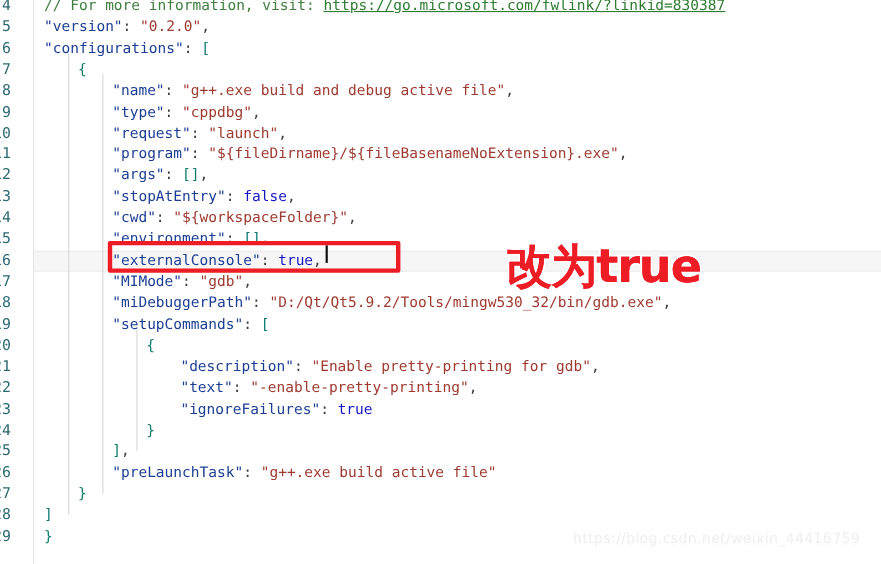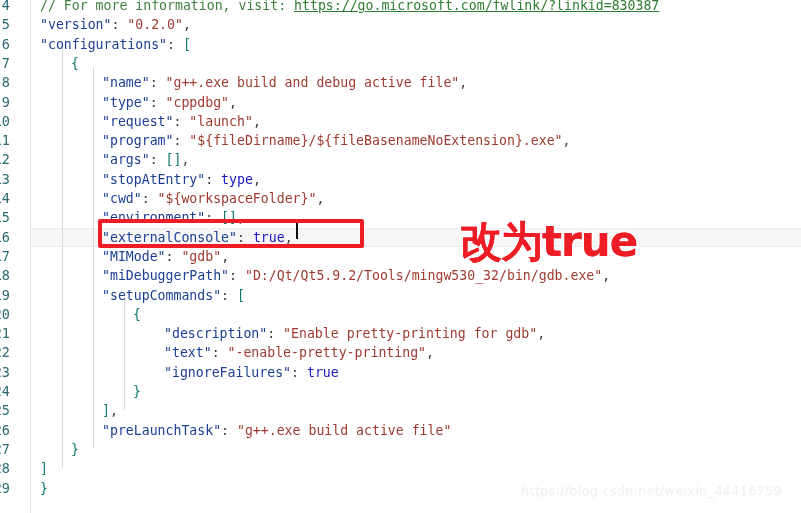--- a/index.html
+++ b/index.html
@@ -148,21 +148,21 @@
   <div class="code" id="codebody">
       <div class="line" style="top: -4px; padding-left: 40px; box-sizing: border-box;"><span class="txt cm">// For more information, visit: </span><span class="txt lnk">https://go.microsoft.com/fwlink/?linkid=830387</span></div>
       <div class="line" style="top: 15.3px; padding-left: 40px; box-sizing: border-box;"><span class="txt k">"version"</span><span class="txt p">: </span><span class="txt s">"0.2.0"</span><span class="txt p">,</span></div>
       <div class="line" style="top: 34.6px; padding-left: 40px; box-sizing: border-box;"><span class="txt k">"configurations"</span><span class="txt p">: </span><span class="txt br">[</span></div>
       <div class="line" style="top: 53.9px; padding-left: 71px; box-sizing: border-box;"><span class="txt br">{</span></div>
       <div class="line" style="top: 73.2px; padding-left: 102px; box-sizing: border-box;"><span class="txt k">"name"</span><span class="txt p">: </span><span class="txt s">"g++.exe build and debug active file"</span><span class="txt p">,</span></div>
       <div class="line" style="top: 92.5px; padding-left: 102px; box-sizing: border-box;"><span class="txt k">"type"</span><span class="txt p">: </span><span class="txt s">"cppdbg"</span><span class="txt p">,</span></div>
       <div class="line" style="top: 111.8px; padding-left: 102px; box-sizing: border-box;"><span class="txt k">"request"</span><span class="txt p">: </span><span class="txt s">"launch"</span><span class="txt p">,</span></div>
       <div class="line" style="top: 131.1px; padding-left: 102px; box-sizing: border-box;"><span class="txt k">"program"</span><span class="txt p">: </span><span class="txt s">"${fileDirname}/${fileBasenameNoExtension}.exe"</span><span class="txt p">,</span></div>
       <div class="line" style="top: 150.4px; padding-left: 102px; box-sizing: border-box;"><span class="txt k">"args"</span><span class="txt p">: </span><span class="txt br">[]</span><span class="txt p">,</span></div>
-      <div class="line" style="top: 169.7px; padding-left: 102px; box-sizing: border-box;"><span class="txt k">"stopAtEntry"</span><span class="txt p">: </span><span class="txt b">type</span><span class="txt p">,</span></div>
+      <div class="line" style="top: 169.7px; padding-left: 102px; box-sizing: border-box;"><span class="txt k">"stopAtEntry"</span><span class="txt p">: </span><span class="txt b">false</span><span class="txt p">,</span></div>
       <div class="line" style="top: 189px; padding-left: 102px; box-sizing: border-box;"><span class="txt k">"cwd"</span><span class="txt p">: </span><span class="txt s">"${workspaceFolder}"</span><span class="txt p">,</span></div>
       <div class="line" style="top: 208.3px; padding-left: 102px; box-sizing: border-box;"><span class="txt k">"environment"</span><span class="txt p">: </span><span class="txt br">[]</span><span class="txt p">,</span></div>
       <div class="line" style="top: 227.6px; padding-left: 102px; box-sizing: border-box;"><span class="txt k">"externalConsole"</span><span class="txt p">: </span><span class="txt b">true</span><span class="txt p">,</span></div>
       <div class="line" style="top: 246.9px; padding-left: 102px; box-sizing: border-box;"><span class="txt k">"MIMode"</span><span class="txt p">: </span><span class="txt s">"gdb"</span><span class="txt p">,</span></div>
       <div class="line" style="top: 266.2px; padding-left: 102px; box-sizing: border-box;"><span class="txt k">"miDebuggerPath"</span><span class="txt p">: </span><span class="txt s">"D:/Qt/Qt5.9.2/Tools/mingw530_32/bin/gdb.exe"</span><span class="txt p">,</span></div>
       <div class="line" style="top: 285.5px; padding-left: 102px; box-sizing: border-box;"><span class="txt k">"setupCommands"</span><span class="txt p">: </span><span class="txt br">[</span></div>
       <div class="line" style="top: 304.8px; padding-left: 133px; box-sizing: border-box;"><span class="txt br">{</span></div>
       <div class="line" style="top: 324.1px; padding-left: 164px; box-sizing: border-box;"><span class="txt k">"description"</span><span class="txt p">: </span><span class="txt s">"Enable pretty-printing for gdb"</span><span class="txt p">,</span></div>
       <div class="line" style="top: 343.4px; padding-left: 164px; box-sizing: border-box;"><span class="txt k">"text"</span><span class="txt p">: </span><span class="txt s">"-enable-pretty-printing"</span><span class="txt p">,</span></div>
       <div class="line" style="top: 362.7px; padding-left: 164px; box-sizing: border-box;"><span class="txt k">"ignoreFailures"</span><span class="txt p">: </span><span class="txt b">true</span></div>

